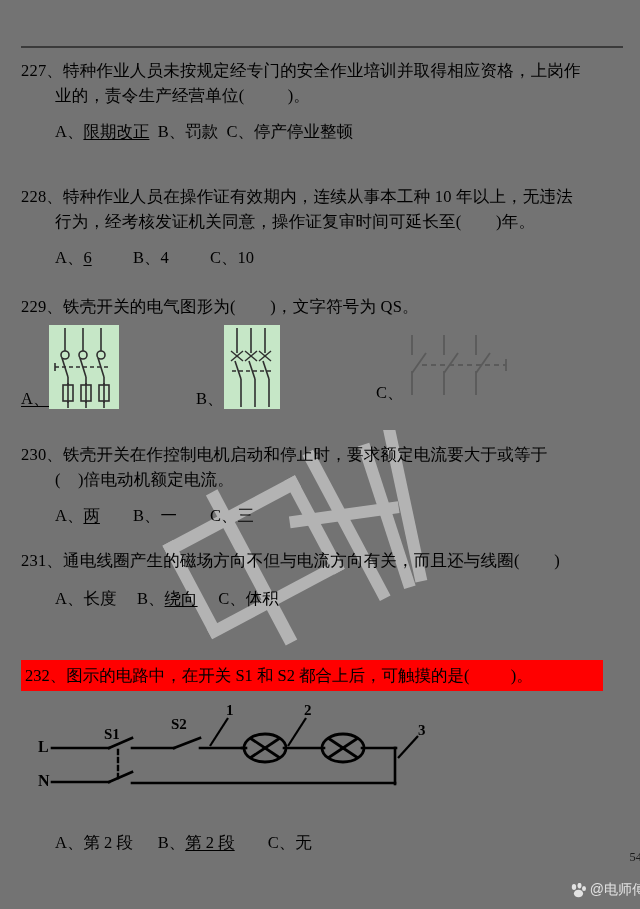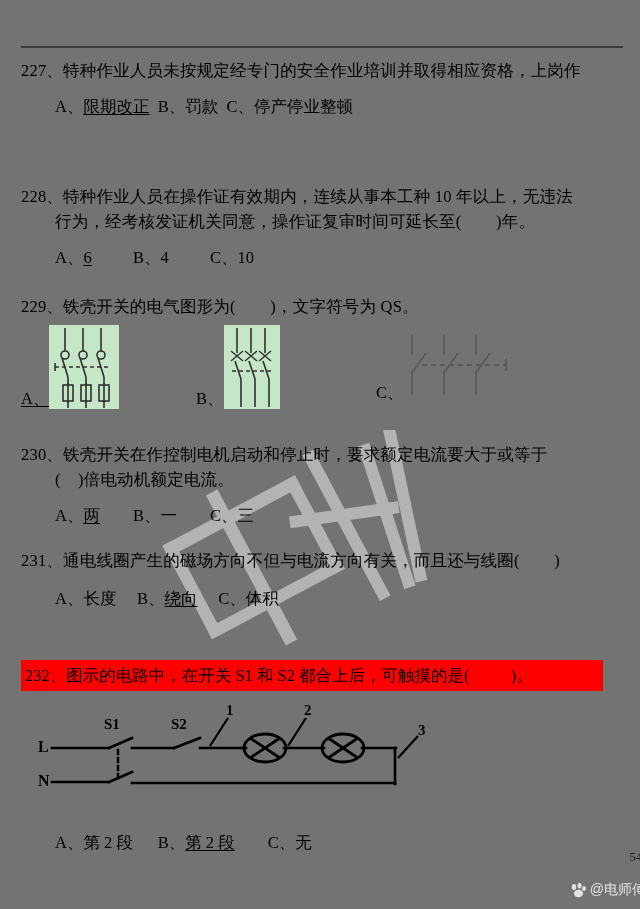--- a/index.html
+++ b/index.html
@@ -161,20 +161,21 @@
       <rect x="258" y="40" width="12" height="160" transform="rotate(16 264 120)"></rect>
     </g>
   </svg>
 
   <div class="top-rule"></div>
 
   <div class="content">
 
     <div class="q" style="top:58px;">
       <div class="qline">227、特种作业人员未按规定经专门的安全作业培训并取得相应资格，上岗作</div>
+      <div class="qline indent">业的，责令生产经营单位(          )。</div>
       <div class="opts" style="margin-top:11px;"><span>A、</span><span class="u">限期改正</span><span>  </span><span>B、</span><span>罚款</span><span>  </span><span>C、</span><span>停产停业整顿</span></div>
     </div>
 
     <div class="q" style="top:184px;">
       <div class="qline">228、特种作业人员在操作证有效期内，连续从事本工种 10 年以上，无违法</div>
       <div class="qline indent">行为，经考核发证机关同意，操作证复审时间可延长至(        )年。</div>
       <div class="opts" style="margin-top:11px;"><span>A、</span><span class="u">6</span><span>          </span><span>B、</span><span>4</span><span>          </span><span>C、</span><span>10</span></div>
     </div>
 
     <div class="q" style="top:294px;">
@@ -341,21 +342,21 @@
         <g stroke="#000000" stroke-width="2.2" fill="none">
           <line x1="196" y1="44" x2="214" y2="16"></line>
           <line x1="274" y1="44" x2="292" y2="16"></line>
           <line x1="384" y1="56" x2="404" y2="34"></line>
         </g>
       </svg>
 
       
       <div style="position:absolute; left:24px; top:36px; font-size:16px; font-weight:bold; font-family:'Liberation Serif',serif;">L</div>
       <div style="position:absolute; left:24px; top:70px; font-size:16px; font-weight:bold; font-family:'Liberation Serif',serif;">N</div>
-      <div style="position:absolute; left:90px; top:14px; font-size:15px; font-weight:bold; font-family:'Liberation Serif',serif;">S1</div>
+      <div style="position:absolute; left:90px; top:24px; font-size:15px; font-weight:bold; font-family:'Liberation Serif',serif;">S1</div>
       <div style="position:absolute; left:157px; top:14px; font-size:15px; font-weight:bold; font-family:'Liberation Serif',serif;">S2</div>
       <div style="position:absolute; left:212px; top:0px; font-size:15px; font-weight:bold; font-family:'Liberation Serif',serif;">1</div>
       <div style="position:absolute; left:290px; top:0px; font-size:15px; font-weight:bold; font-family:'Liberation Serif',serif;">2</div>
       <div style="position:absolute; left:404px; top:20px; font-size:15px; font-weight:bold; font-family:'Liberation Serif',serif;">3</div>
     </div>
 
     <div class="q" style="top:830px;">
       <div class="opts"><span>A、</span><span>第 2 段</span><span>      </span><span>B、</span><span class="u">第 2 段</span><span>        </span><span>C、</span><span>无</span></div>
     </div>
 

